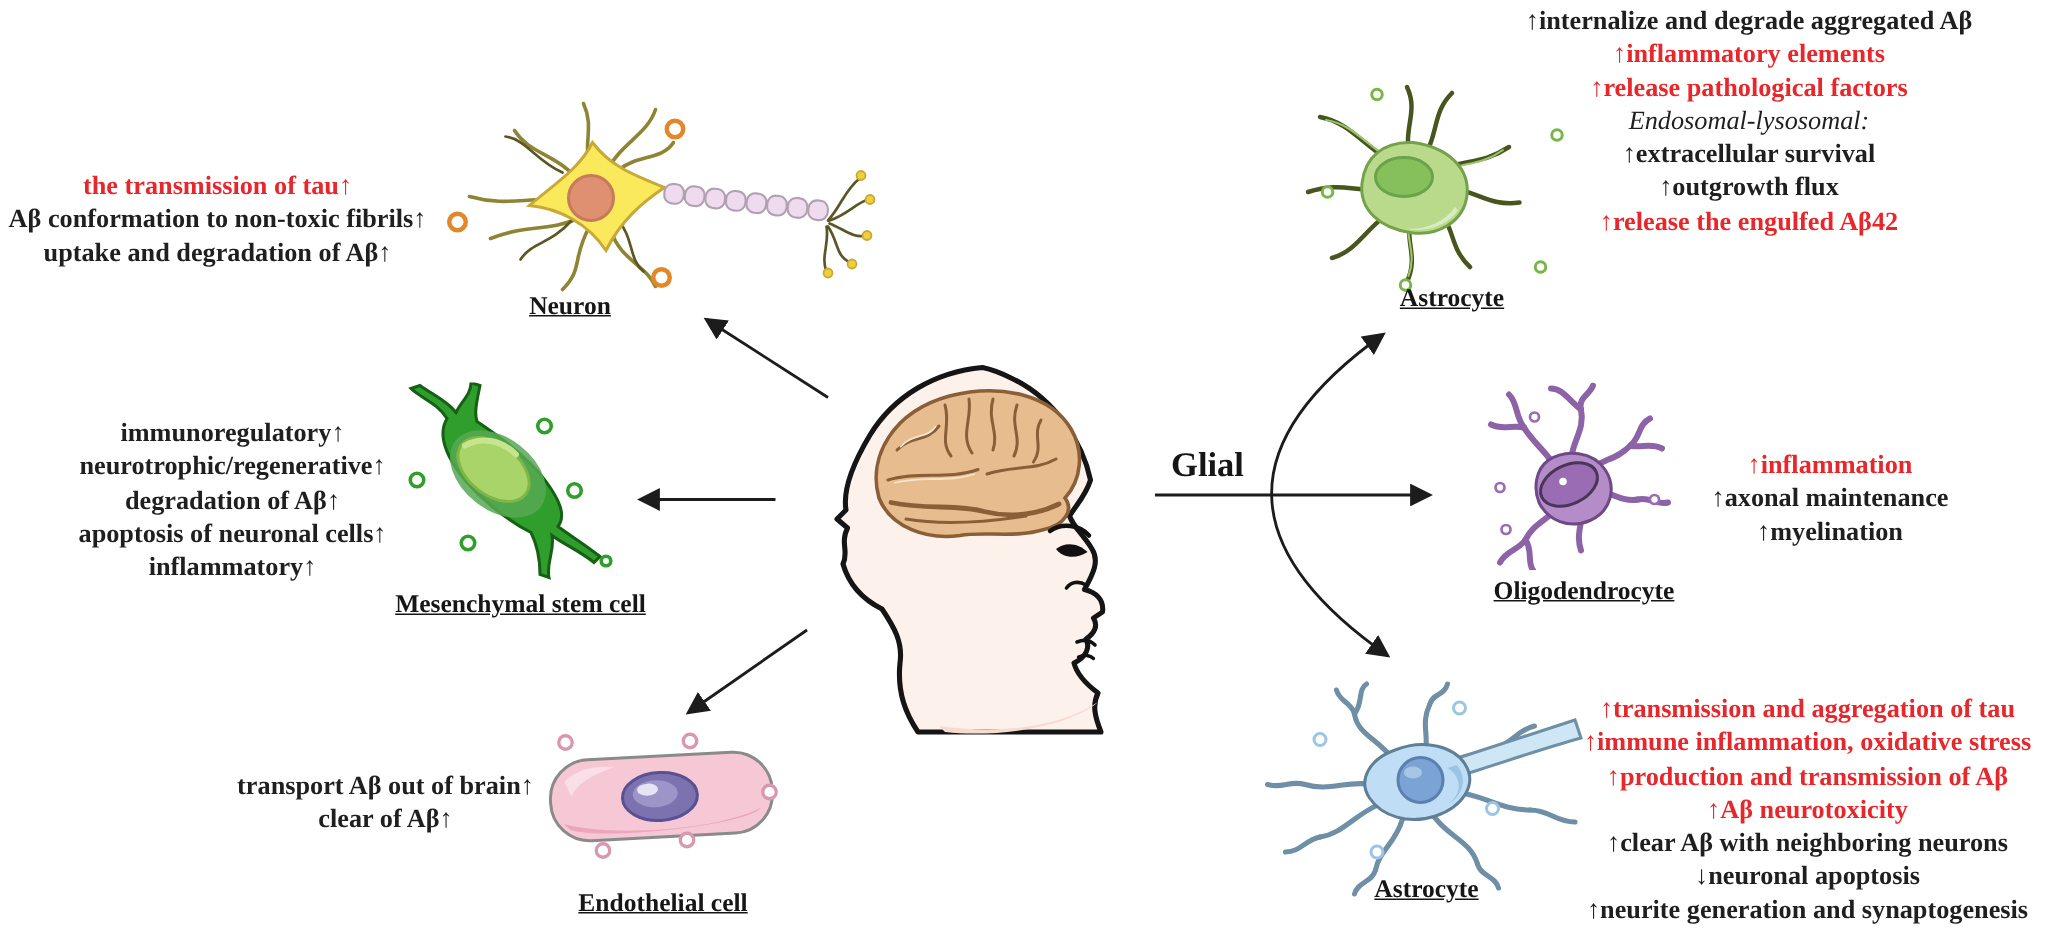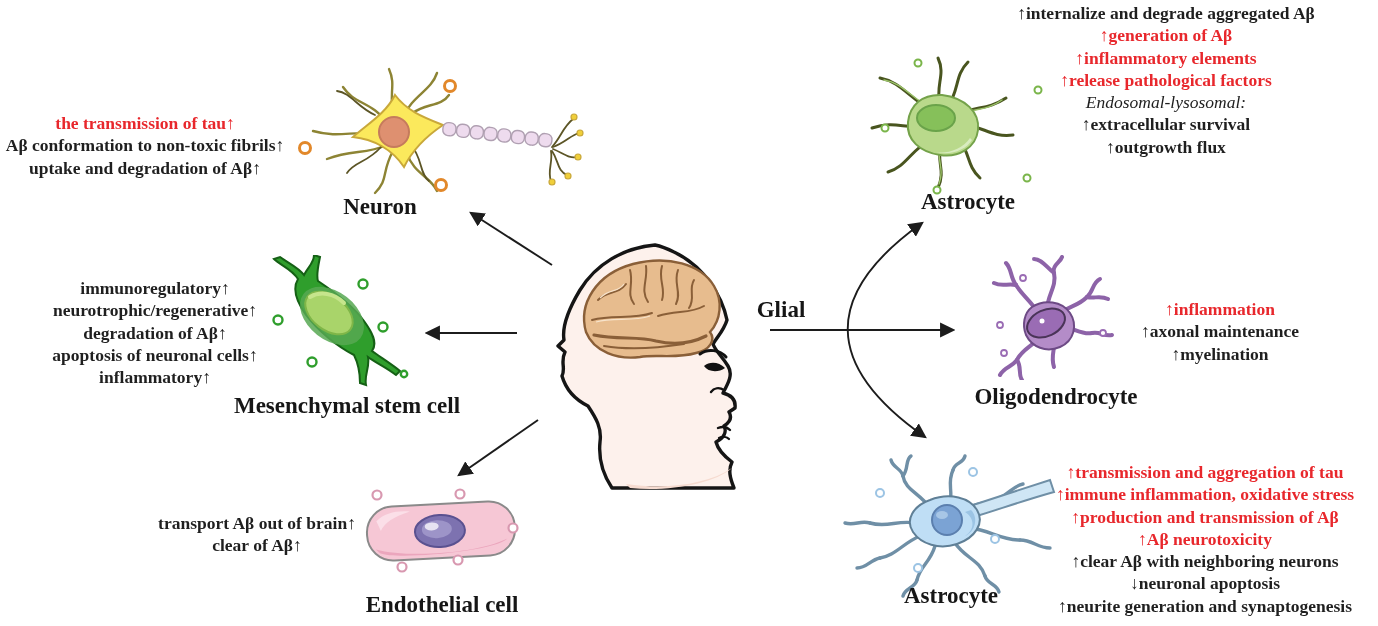--- a/index.html
+++ b/index.html
@@ -3,22 +3,22 @@
 <meta charset="utf-8">
 <style>
   html,body{margin:0;padding:0;background:#fff;}
   #canvas{position:relative;width:1378px;height:626px;background:#fff;overflow:hidden;
           font-family:"Liberation Serif",serif;}
   .ann-block{position:absolute;transform:translateX(-50%);text-align:center;white-space:nowrap;
              font-size:17.5px;line-height:22.3px;font-weight:700;color:var(--black,#1f1f1f);}
   .ann-line{display:block;text-align:center;}
   .ann-line.red{color:var(--red,#e8272c);}
   .ann-line.italic{font-style:italic;font-weight:400;}
-  .cell-label{position:absolute;transform:translateX(-50%);font-weight:700;font-size:23px;
-              color:#161616;white-space:nowrap;}
+  .cell-label{position:absolute;transform:translateX(-50%);font-weight:700;font-size:17px;
+              color:#161616;white-space:nowrap;text-decoration:underline;}
   .glial-label{position:absolute;transform:translateX(-50%);font-weight:700;font-size:23px;
                color:#161616;white-space:nowrap;}
   .illus{position:absolute;}
   svg{display:block;}
 </style>
 </head>
 <body>
 
 <div id="canvas">
 
@@ -263,26 +263,26 @@
   <div class="cell-label" style="left:347px;top:393px">Mesenchymal stem cell</div>
 
   <div class="ann-block" style="left:257px;top:512px">
       <span class="ann-line black">transport Aβ out of brain↑</span>
       <span class="ann-line black">clear of Aβ↑</span>
     </div>
   <div class="cell-label" style="left:442px;top:592px">Endothelial cell</div>
 
   <div class="ann-block" style="left:1166px;top:2px">
       <span class="ann-line black">↑internalize and degrade aggregated Aβ</span>
-      <span class="ann-line red">↑generation of Aβ</span>
       <span class="ann-line red">↑inflammatory elements</span>
       <span class="ann-line red">↑release pathological factors</span>
       <span class="ann-line black italic">Endosomal-lysosomal:</span>
       <span class="ann-line black">↑extracellular survival</span>
       <span class="ann-line black">↑outgrowth flux</span>
+      <span class="ann-line red">↑release the engulfed Aβ42</span>
     </div>
   <div class="cell-label" style="left:968px;top:189px">Astrocyte</div>
 
   <div class="ann-block" style="left:1220px;top:298px">
       <span class="ann-line red">↑inflammation</span>
       <span class="ann-line black">↑axonal maintenance</span>
       <span class="ann-line black">↑myelination</span>
     </div>
   <div class="cell-label" style="left:1056px;top:384px">Oligodendrocyte</div>
 
@@ -290,14 +290,14 @@
       <span class="ann-line red">↑transmission and aggregation of tau</span>
       <span class="ann-line red">↑immune inflammation, oxidative stress</span>
       <span class="ann-line red">↑production and transmission of Aβ</span>
       <span class="ann-line red">↑Aβ neurotoxicity</span>
       <span class="ann-line black">↑clear Aβ with neighboring neurons</span>
       <span class="ann-line black">↓neuronal apoptosis</span>
       <span class="ann-line black">↑neurite generation and synaptogenesis</span>
     </div>
   <div class="cell-label" style="left:951px;top:583px">Astrocyte</div>
 
-  <div class="glial-label" style="left:781px;top:297px">Glial</div>
+  <div class="glial-label" style="left:805px;top:297px">Glial</div>
 </div>
 
 </body></html>

